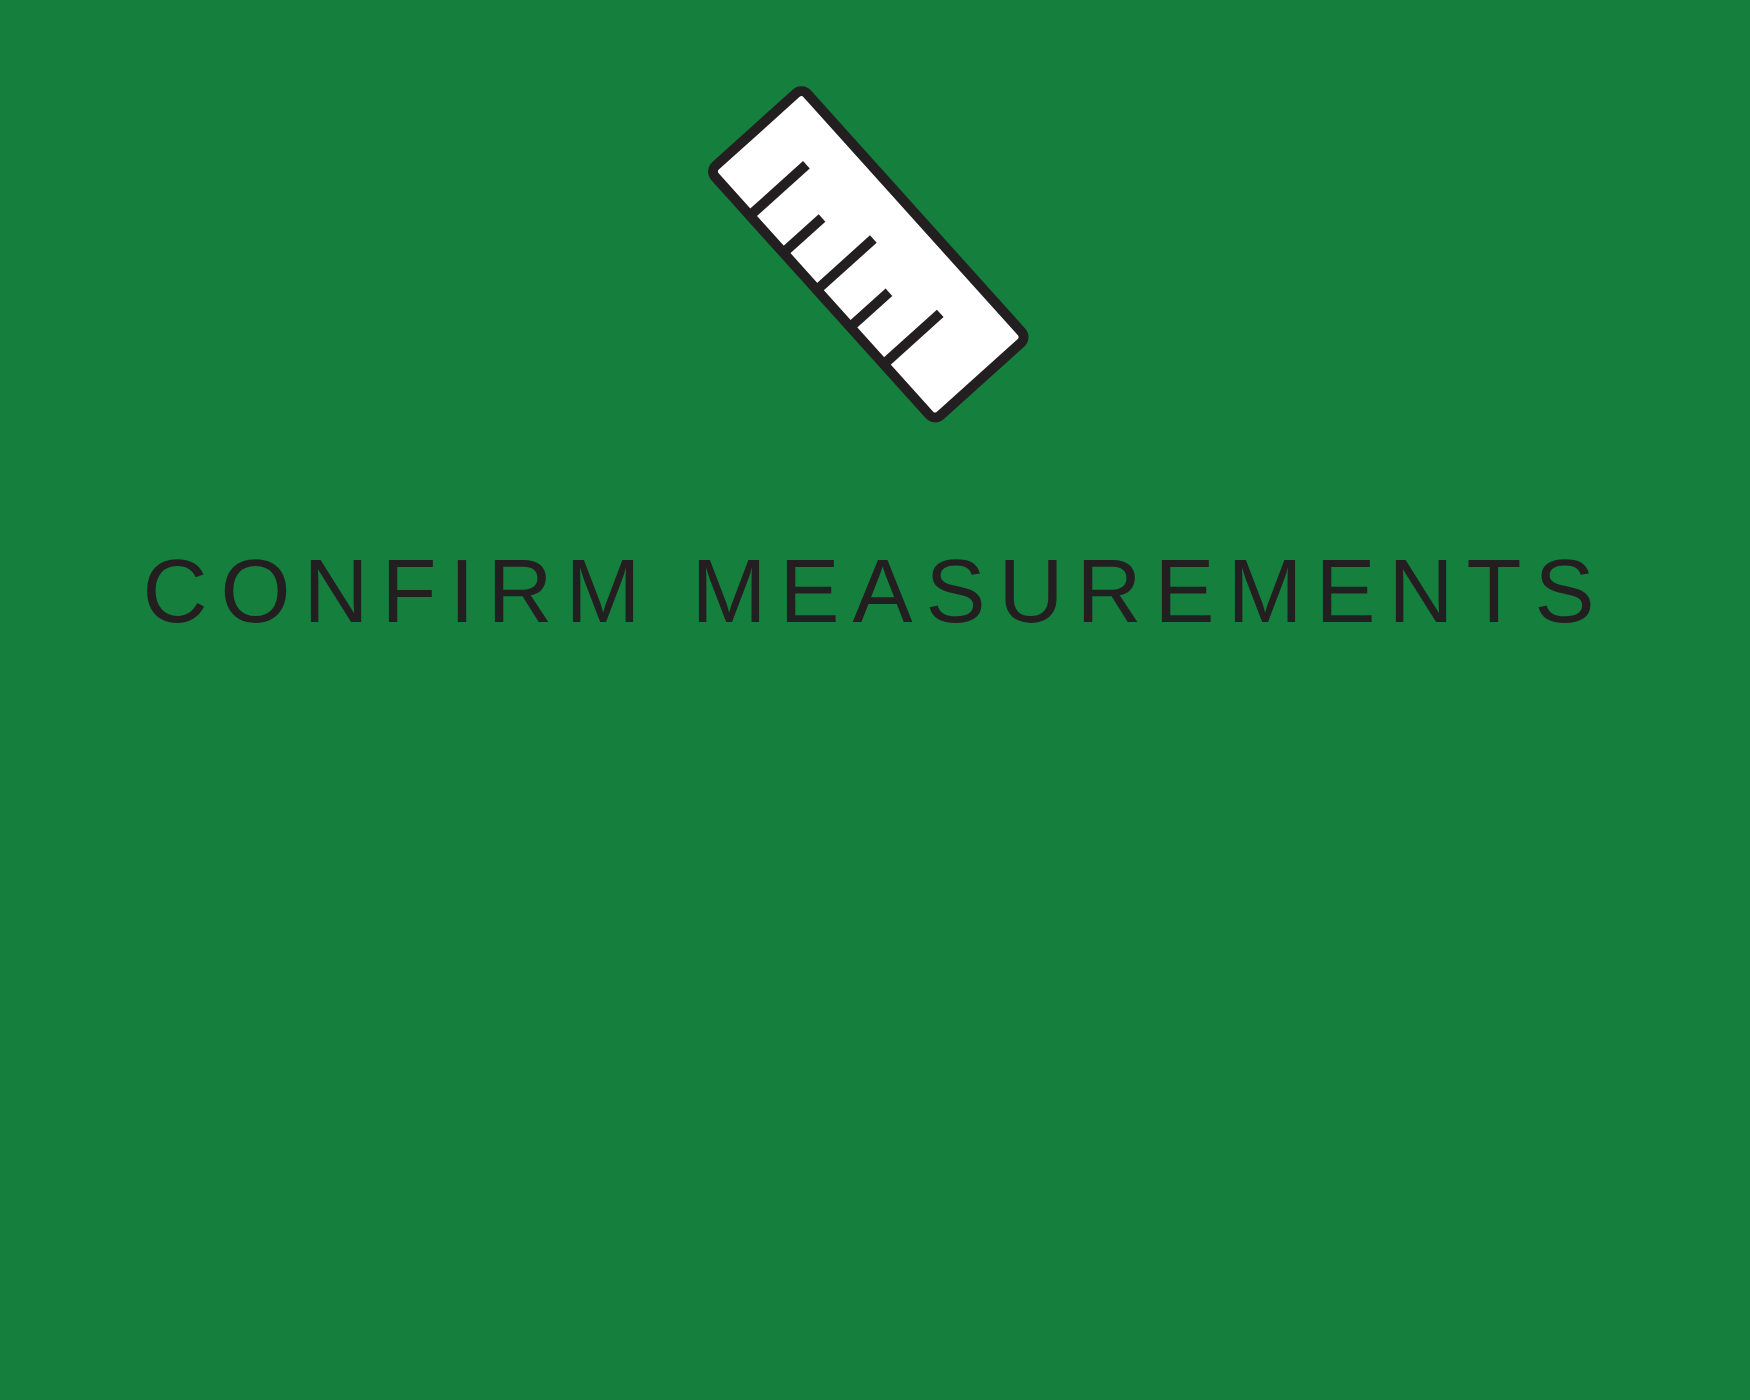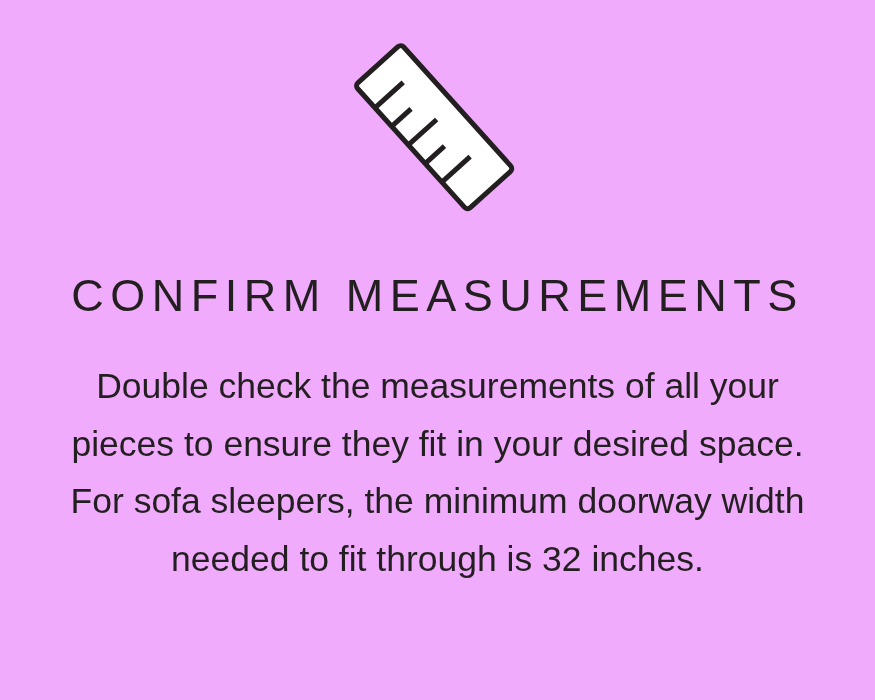--- a/index.html
+++ b/index.html
@@ -14,21 +14,21 @@
     color: #231f20;
     overflow: hidden;
   }
   .card {
     width: 875px;
     height: 700px;
     box-sizing: border-box;
     display: flex;
     flex-direction: column;
     align-items: center;
-    background: #f0abfc;
+    background: #15803d;
   }
   .icon-wrap {
     margin-top: 18px;
     height: 205px;
     display: flex;
     align-items: center;
     justify-content: center;
     width: 100%;
   }
   .icon-wrap svg {
@@ -67,15 +67,14 @@
         <line x1="72" y1="73" x2="98" y2="73" stroke="#231f20" stroke-width="5"></line>
         <line x1="72" y1="98" x2="110" y2="98" stroke="#231f20" stroke-width="5"></line>
         <line x1="72" y1="123" x2="98" y2="123" stroke="#231f20" stroke-width="5"></line>
         <line x1="72" y1="148" x2="110" y2="148" stroke="#231f20" stroke-width="5"></line>
       </g>
     </svg>
   </div>
 
   <h1 class="headline">CONFIRM MEASUREMENTS</h1>
 
-  <p class="body-copy">Double check the measurements of all your pieces to ensure they fit in your desired space. For sofa sleepers, the minimum doorway width needed to fit through is 32 inches.</p>
 
 </div>
 
 </body></html>

